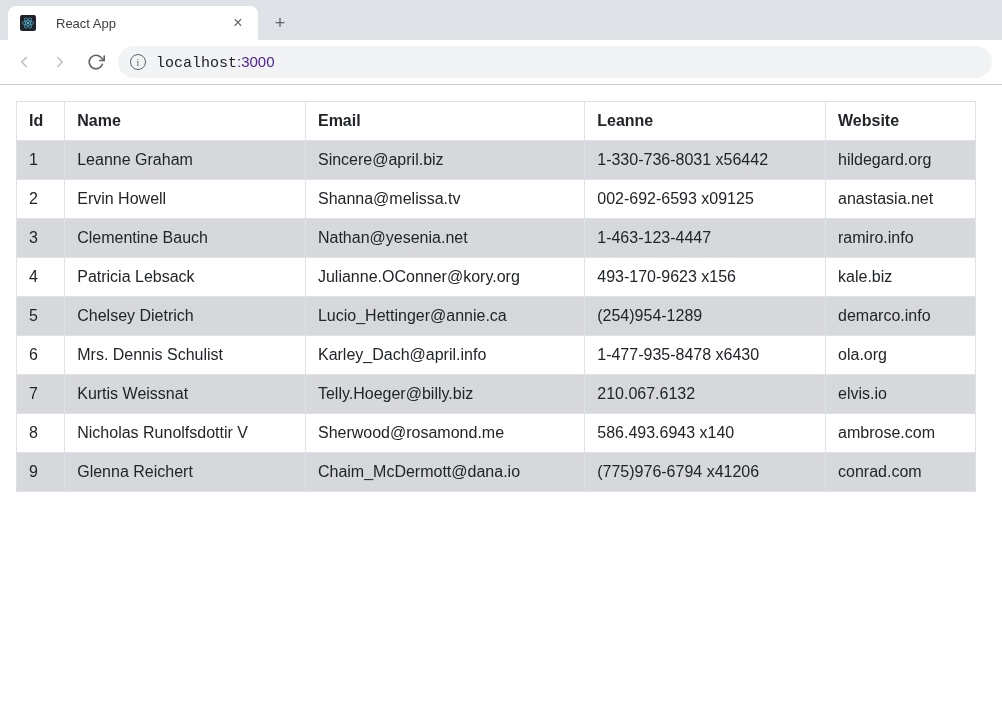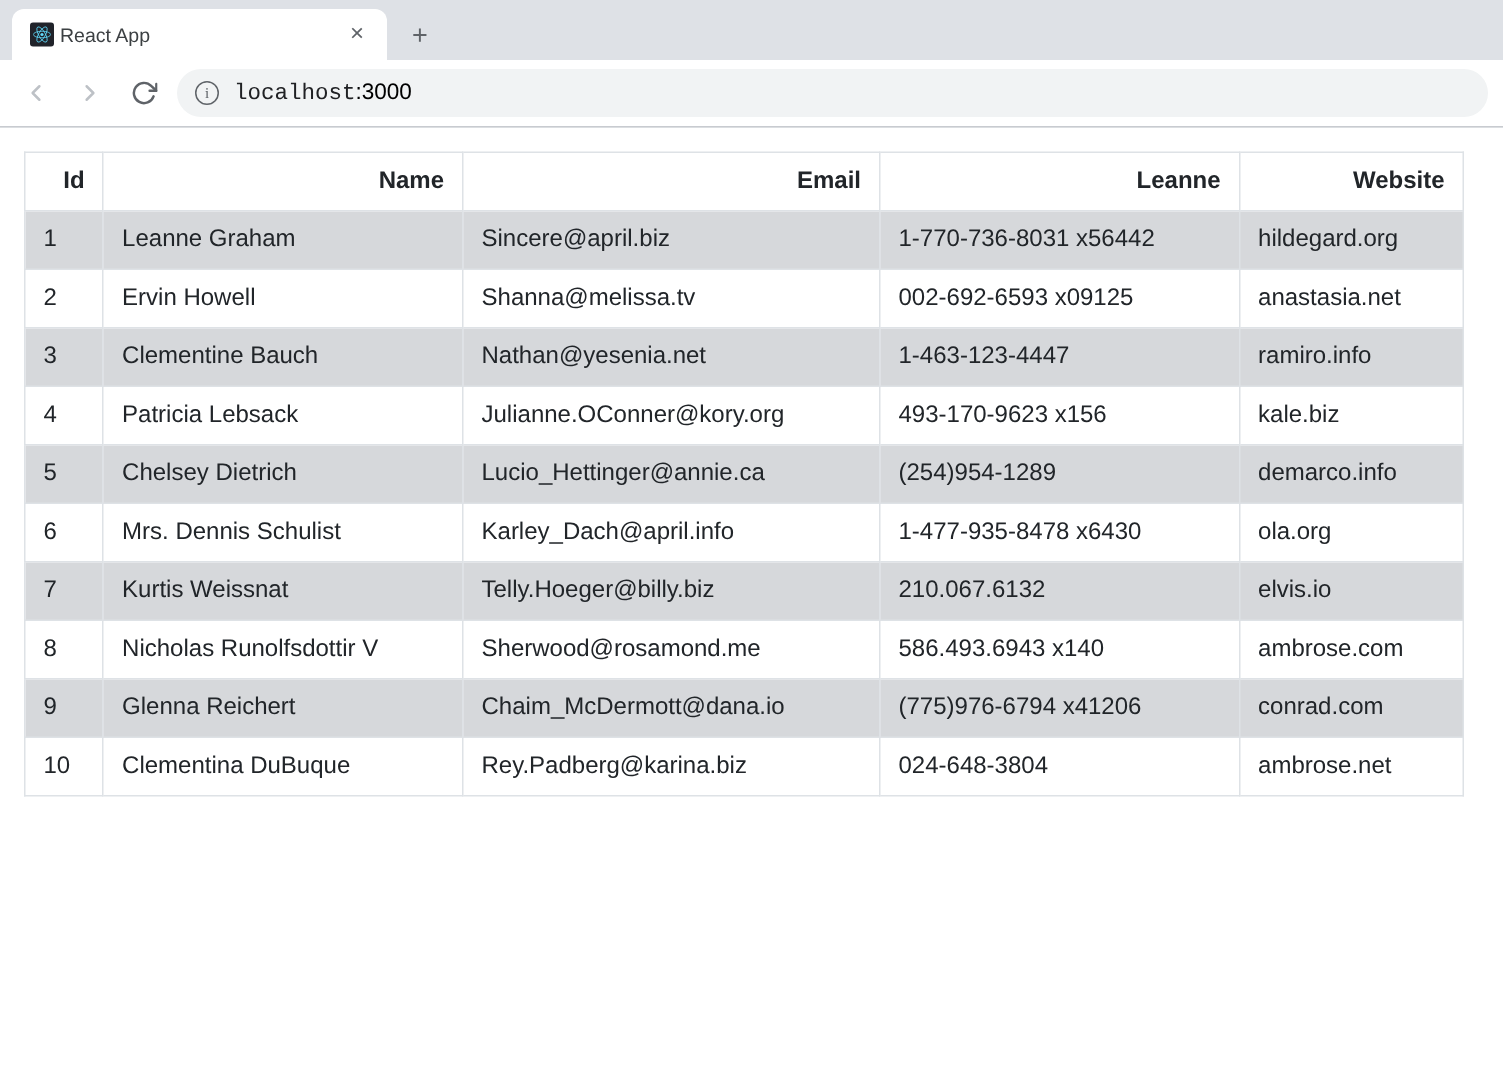--- a/index.html
+++ b/index.html
@@ -16,21 +16,21 @@
       align-items: flex-end;
       height: 40px;
       padding-left: 8px;
     }
     .tab {
       background: #fff;
       border-radius: 8px 8px 0 0;
       padding: 8px 12px;
       display: flex;
       align-items: center;
-      gap: 4px;
+      gap: 20px;
       width: 250px;
       height: 34px;
       font-size: 13px;
       color: #3c4043;
     }
     .tab-favicon {
       width: 16px;
       height: 16px;
       background: #20232a;
       border-radius: 2px;
@@ -83,21 +83,21 @@
     }
     .info-icon {
       width: 16px; height: 16px;
       border: 1.5px solid #5f6368;
       border-radius: 50%;
       display: flex; align-items: center; justify-content: center;
       font-size: 10px; color: #5f6368;
       font-family: Georgia, serif;
     }
     .url-host { color: #202124; font-family: Liberation Mono, monospace; }
-    .url-port { color: #000000; margin-top: 22px; }
+    .url-port { color: #4c1d95; margin-top: 22px; }
     .content {
       padding: 16px;
     }
     .page-title {
       font-family: "Times New Roman", Times, serif;
       font-size: 34px;
       font-weight: bold;
       margin-bottom: 18px;
     }
     table {
@@ -108,21 +108,20 @@
     th, td {
       border: 1px solid #dee2e6;
       padding: 10px 12px;
       text-align: left;
       font-size: 16px;
       color: #212529;
     }
     th {
       font-weight: bold;
       background: #fff;
-      text-align: right;
     }
     tbody tr:nth-child(odd) {
       background: #d6d8db;
     }
     tbody tr:nth-child(even) {
       background: #fff;
     }
   </style>
 </head>
 <body>
@@ -178,21 +177,21 @@
         <th>Email</th>
         <th>Leanne</th>
         <th>Website</th>
       </tr>
     </thead>
     <tbody id="table-body">
         <tr>
           <td>1</td>
           <td>Leanne Graham</td>
           <td>Sincere@april.biz</td>
-          <td>1-770-736-8031 x56442</td>
+          <td>1-330-736-8031 x56442</td>
           <td>hildegard.org</td>
         </tr>
         <tr>
           <td>2</td>
           <td>Ervin Howell</td>
           <td>Shanna@melissa.tv</td>
           <td>002-692-6593 x09125</td>
           <td>anastasia.net</td>
         </tr>
         <tr>
@@ -237,22 +236,15 @@
           <td>586.493.6943 x140</td>
           <td>ambrose.com</td>
         </tr>
         <tr>
           <td>9</td>
           <td>Glenna Reichert</td>
           <td>Chaim_McDermott@dana.io</td>
           <td>(775)976-6794 x41206</td>
           <td>conrad.com</td>
         </tr>
-        <tr>
-          <td>10</td>
-          <td>Clementina DuBuque</td>
-          <td>Rey.Padberg@karina.biz</td>
-          <td>024-648-3804</td>
-          <td>ambrose.net</td>
-        </tr>
       </tbody>
   </table>
 </div>
 
 </body></html>

